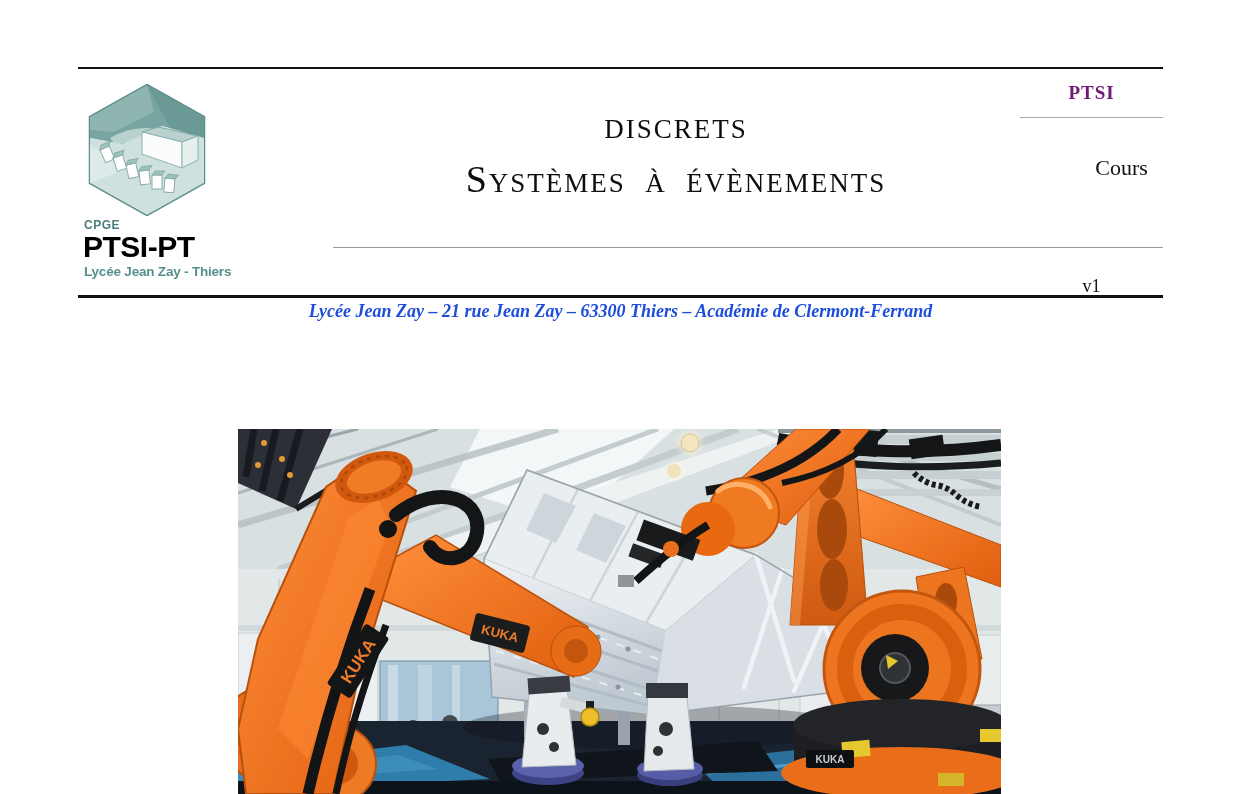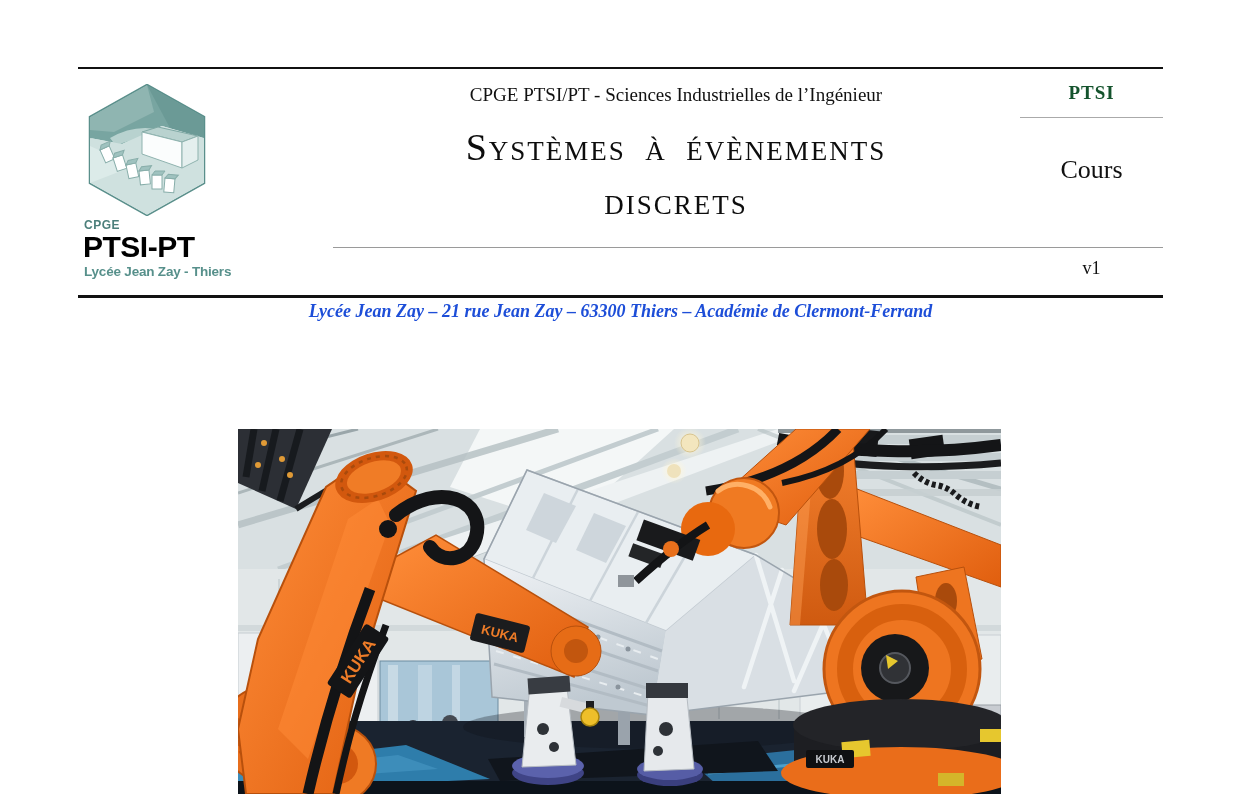--- a/index.html
+++ b/index.html
@@ -22,23 +22,23 @@
   .logo-school{color:#57908b;font-weight:700;font-size:13.5px;line-height:1;margin:3px 0 0 2px;letter-spacing:-.2px;}
 
   
   .center-col{position:absolute;left:330px;top:84px;width:692px;text-align:center;}
   .course-line{font-size:19px;color:#111;}
   .doc-title{margin-top:14px;font-size:38px;line-height:54px;font-variant:small-caps;letter-spacing:2px;word-spacing:8px;color:#0d0d0d;}
   .sequence-line{position:absolute;left:330px;top:258px;width:692px;text-align:center;font-size:18px;}
 
   
   .track-label{position:absolute;left:1020px;top:82px;width:143px;text-align:center;
-    color:#14532d;font-weight:700;font-size:19px;letter-spacing:1px;}
-  .doc-type-label{position:absolute;left:1020px;top:155px;width:143px;text-align:center;font-size:26px;}
-  .version-label{position:absolute;left:1020px;top:258px;width:143px;text-align:center;font-size:18px;}
+    color:#701a75;font-weight:700;font-size:19px;letter-spacing:1px;}
+  .doc-type-label{position:absolute;left:1050px;top:155px;width:143px;text-align:center;font-size:22px;}
+  .version-label{position:absolute;left:1020px;top:276px;width:143px;text-align:center;font-size:18px;}
 
   .footer-address{position:absolute;left:78px;top:301px;width:1085px;text-align:center;
     font-style:italic;color:#1d4ed8;font-size:18px;font-weight:bold;}
 
   .cover-photo{position:absolute;left:238px;top:429px;width:763px;height:365px;overflow:hidden;background:#dde3e5;}
   .cover-photo svg{display:block;}
 </style>
 </head>
 <body>
 
@@ -93,24 +93,23 @@
             </g>
         </g>
       </g>
     </svg>
     <div class="logo-cpge">CPGE</div>
     <div class="logo-name">PTSI-PT</div>
     <div class="logo-school">Lycée Jean Zay - Thiers</div>
   </div>
 
   <div class="center-col">
-    <div class="course-line">CPGE PTSI/PT - Sciences Industrielles de l’Ingénieur</div>
     <div class="doc-title">
+      <div>discrets</div>
       <div>Systèmes à évènements</div>
-      <div>discrets</div>
     </div>
   </div>
 
   <div class="track-label">PTSI</div>
   <div class="thin-sep right-sep"></div>
   <div class="doc-type-label">Cours</div>
 
   <div class="thin-sep seq-sep"></div>
   <div class="version-label">v1</div>
 

